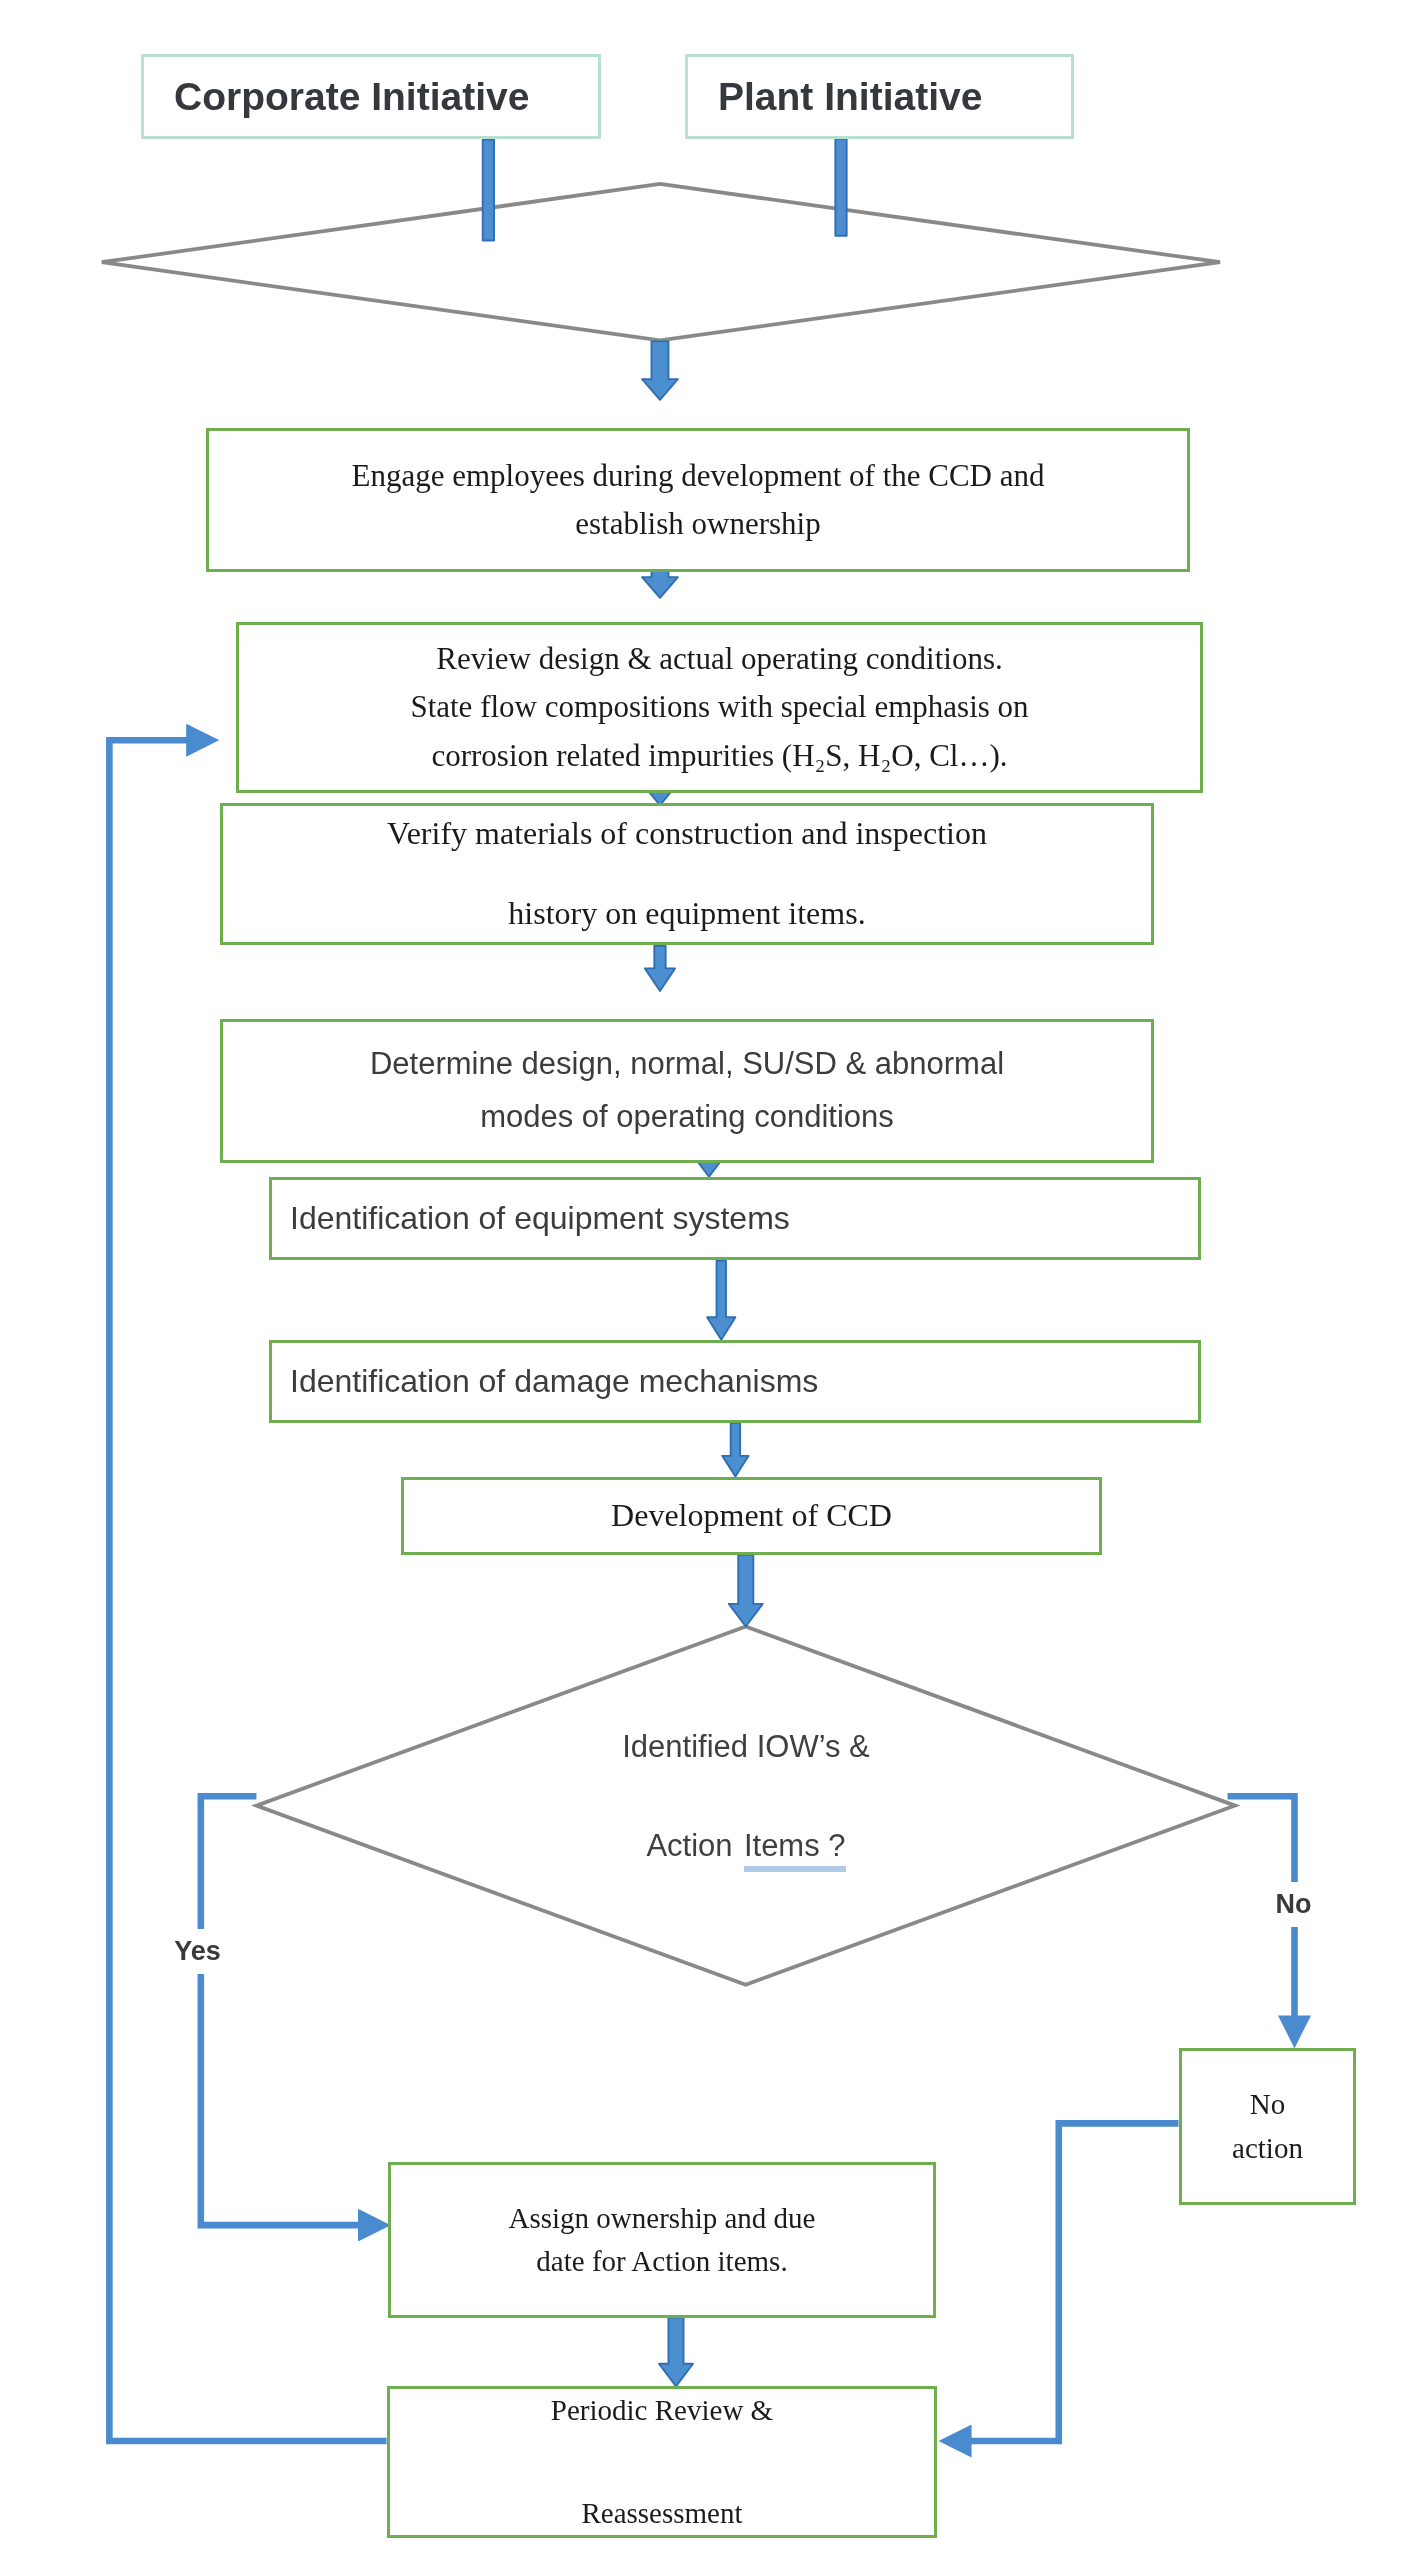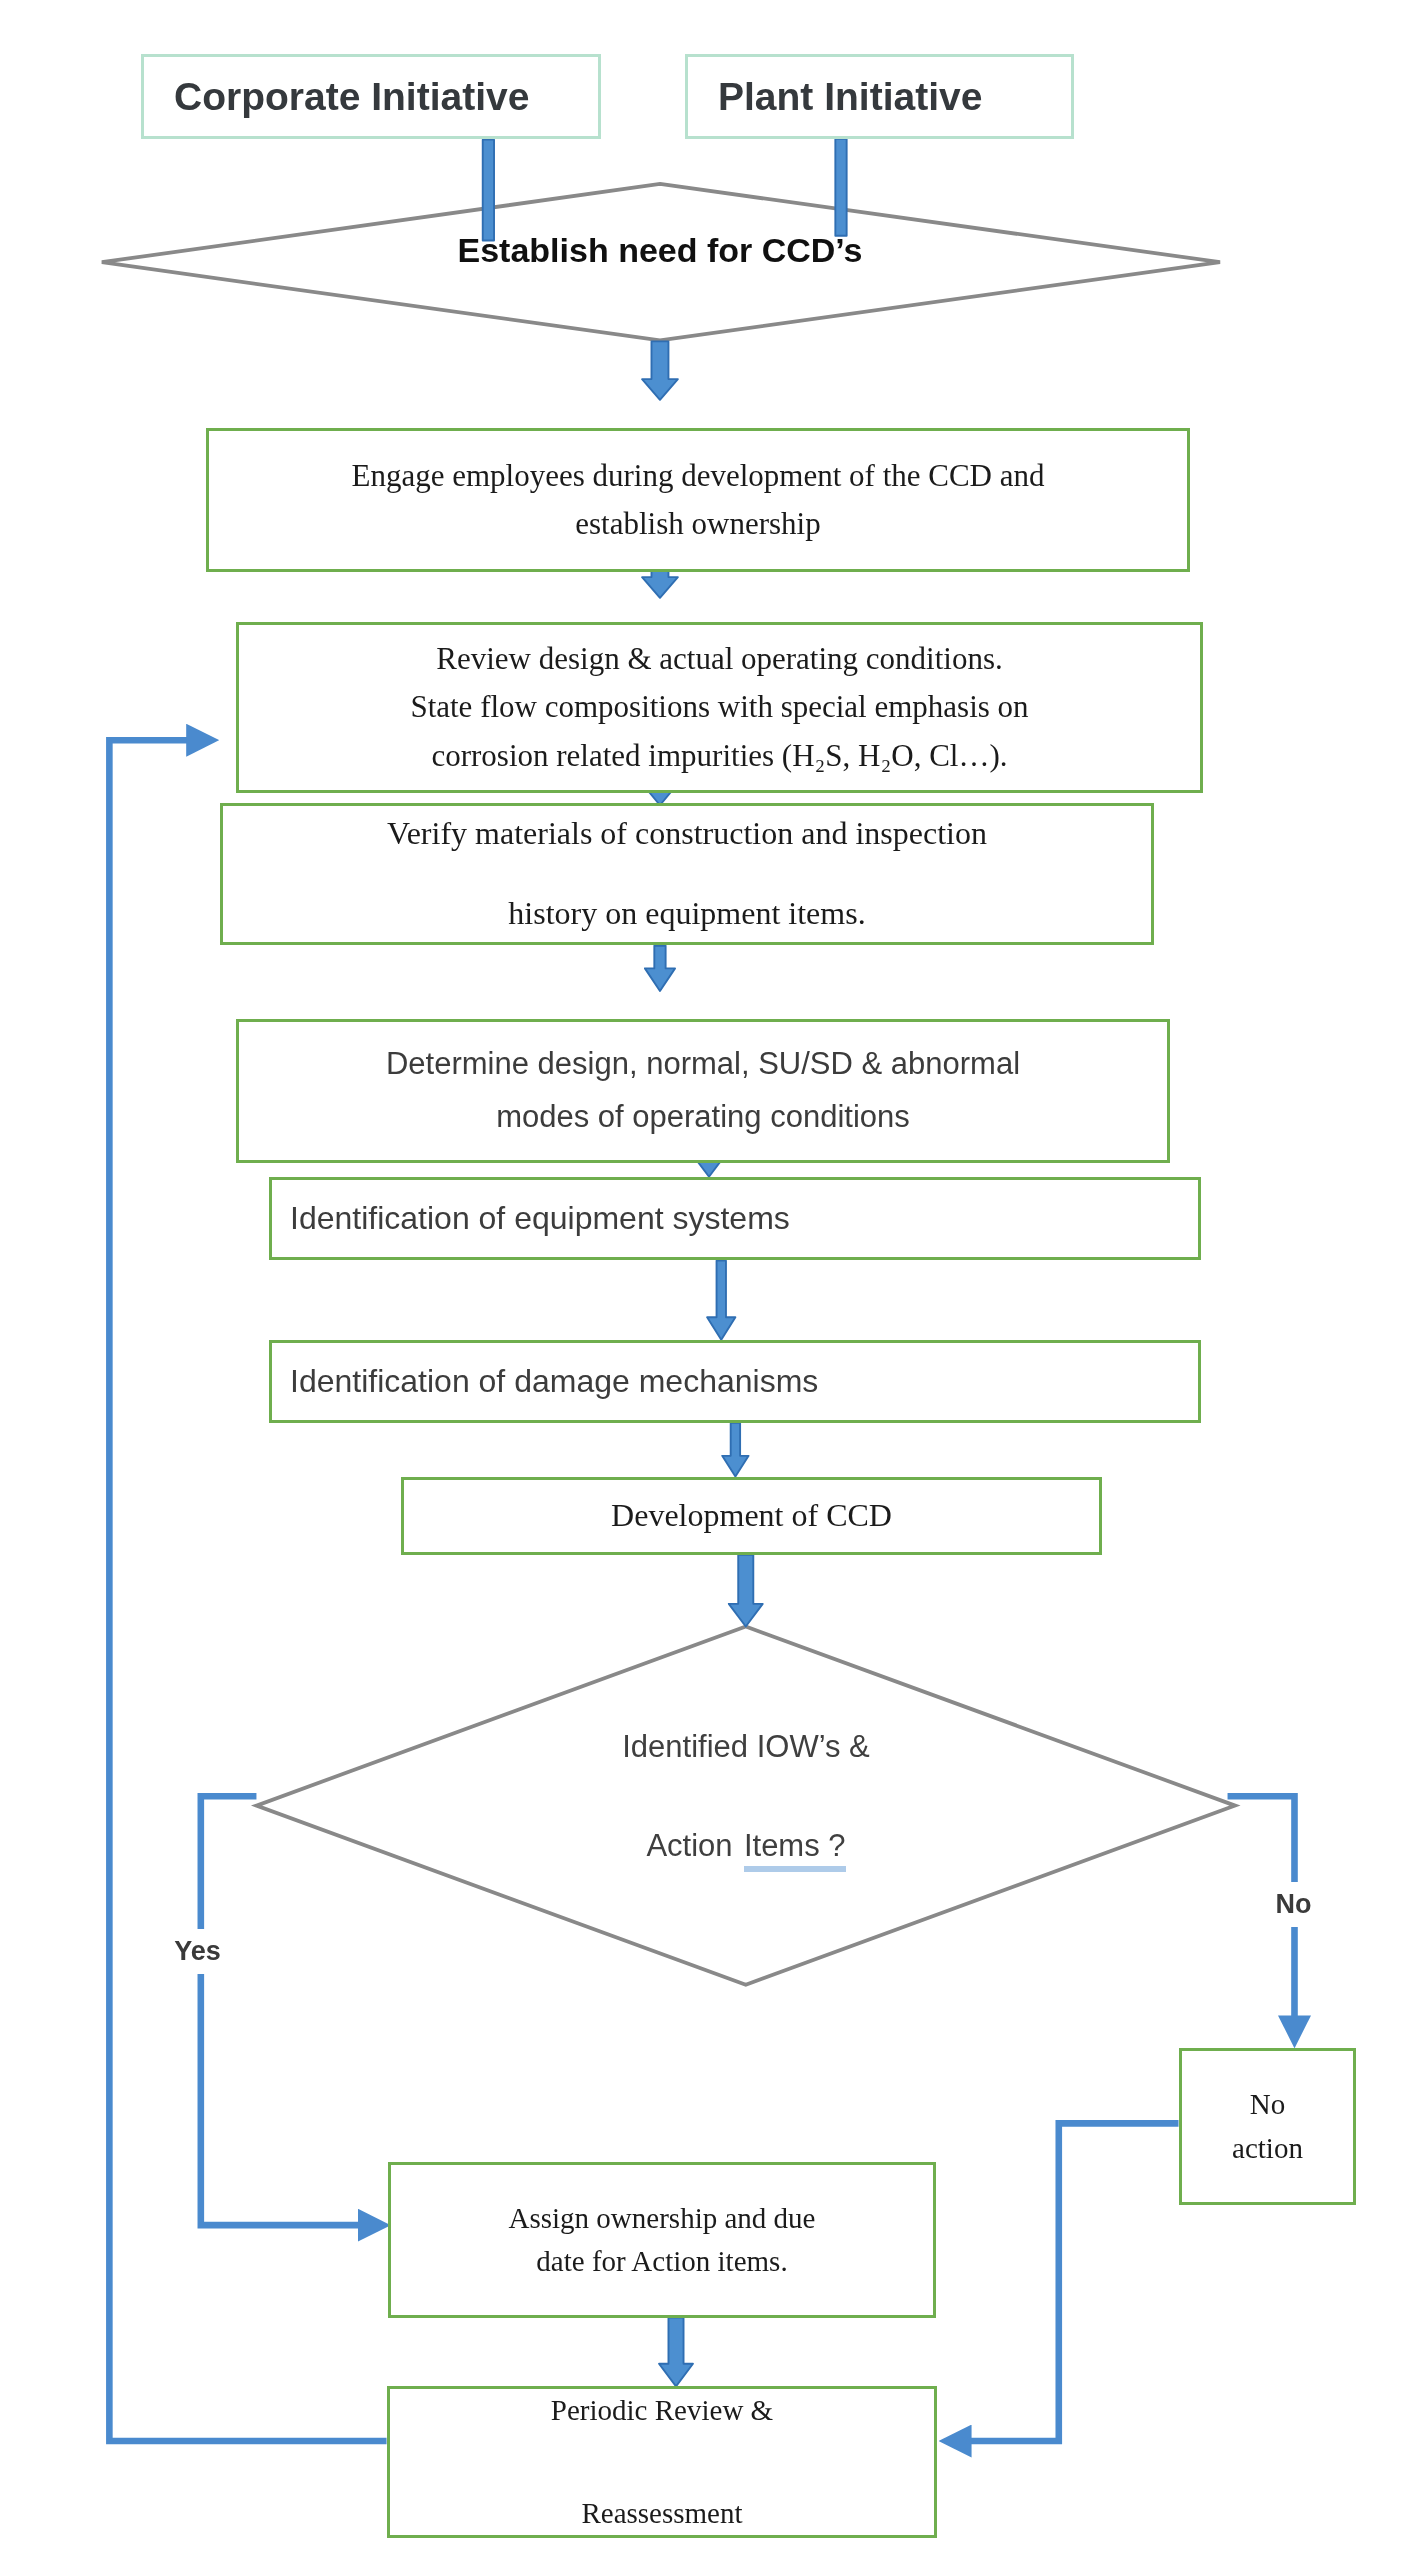--- a/index.html
+++ b/index.html
@@ -102,39 +102,38 @@
     <rect class="fat" x="886" y="147" width="12" height="103"></rect>
   </svg>
 
   <div class="node topbox" style="left:141px;top:54px;width:460px;height:85px;">
     <div class="ln">Corporate Initiative</div>
   </div>
   <div class="node topbox" style="left:685px;top:54px;width:389px;height:85px;">
     <div class="ln">Plant Initiative</div>
   </div>
 
-  <div class="dlabel d1label" style="left:330px;top:220px;width:660px;height:60px;">Establish need for CCD’s</div>
 
   <div class="node greenbox serif f33" style="left:206px;top:400px;width:984px;height:144px;">
     <div class="ln">Engage employees during development of the CCD and</div>
     <div class="ln">establish ownership</div>
   </div>
 
   <div class="node greenbox serif f33" style="left:236px;top:594px;width:967px;height:171px;">
     <div class="ln">Review design &amp; actual operating conditions.</div>
     <div class="ln">State flow compositions with special emphasis on</div>
     <div class="ln">corrosion related impurities (H₂S, H₂O, Cl…).</div>
   </div>
 
   <div class="node greenbox serif f34" style="left:220px;top:803px;width:934px;height:142px;gap:30px;">
     <div class="ln">Verify materials of construction and inspection</div>
     <div class="ln">history on equipment items.</div>
   </div>
 
-  <div class="node greenbox sansbox f33" style="left:236px;top:991px;width:934px;height:144px;">
+  <div class="node greenbox sansbox f33" style="left:220px;top:991px;width:934px;height:144px;">
     <div class="ln">Determine design, normal, SU/SD &amp; abnormal</div>
     <div class="ln">modes of operating conditions</div>
   </div>
 
   <div class="node greenbox sansbox f34 leftalign" style="left:269px;top:1177px;width:932px;height:83px;">
     <div class="ln">Identification of equipment systems</div>
   </div>
 
   <div class="node greenbox sansbox f34 leftalign" style="left:269px;top:1340px;width:932px;height:83px;">
     <div class="ln">Identification of damage mechanisms</div>

